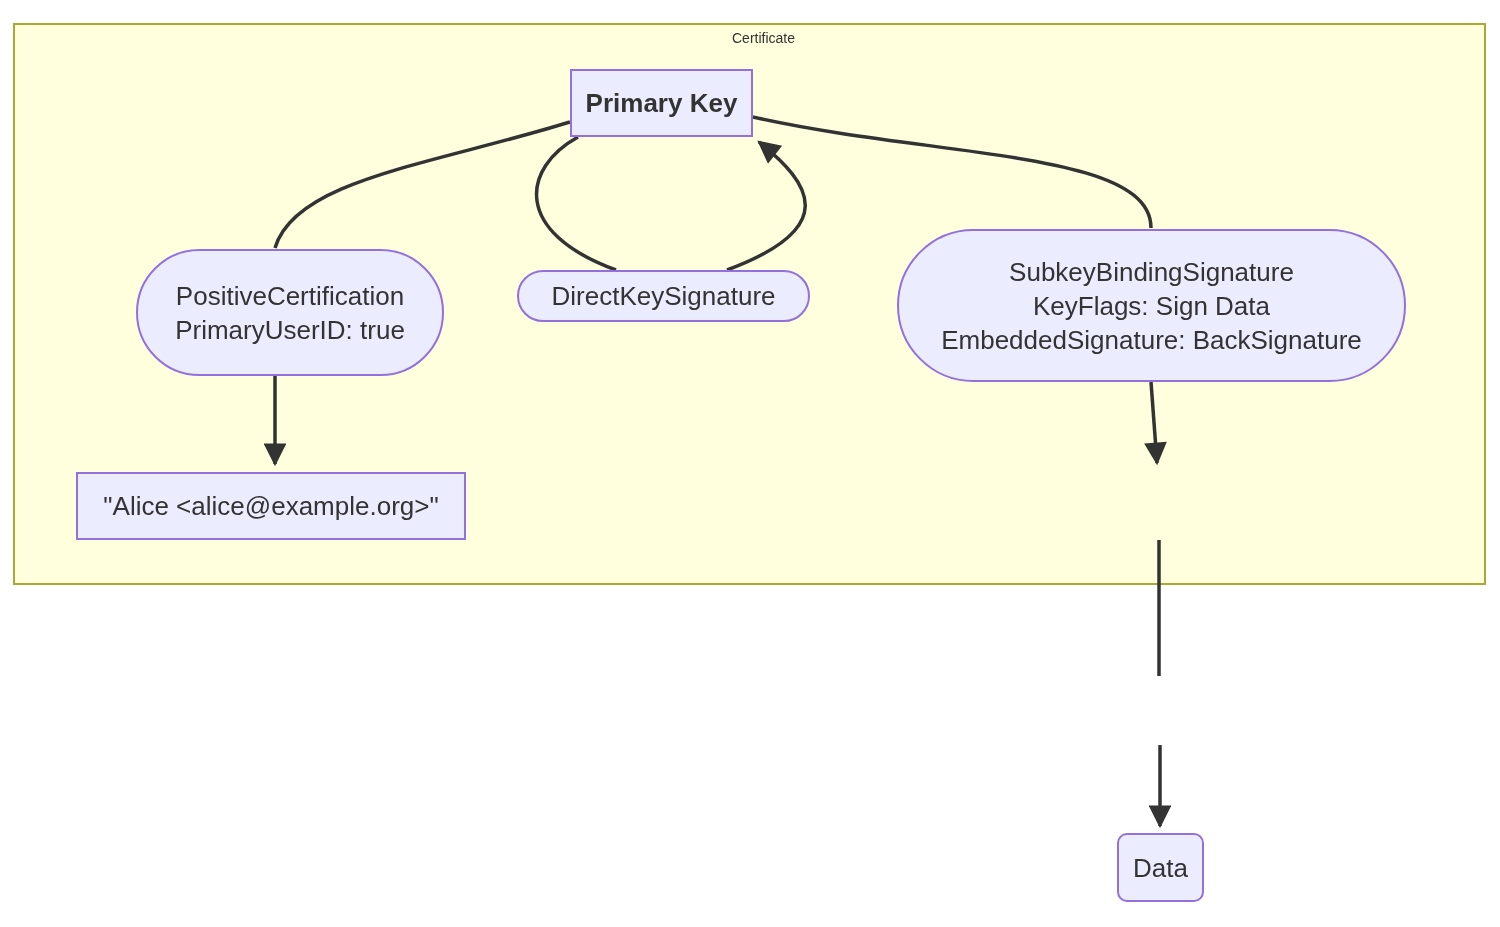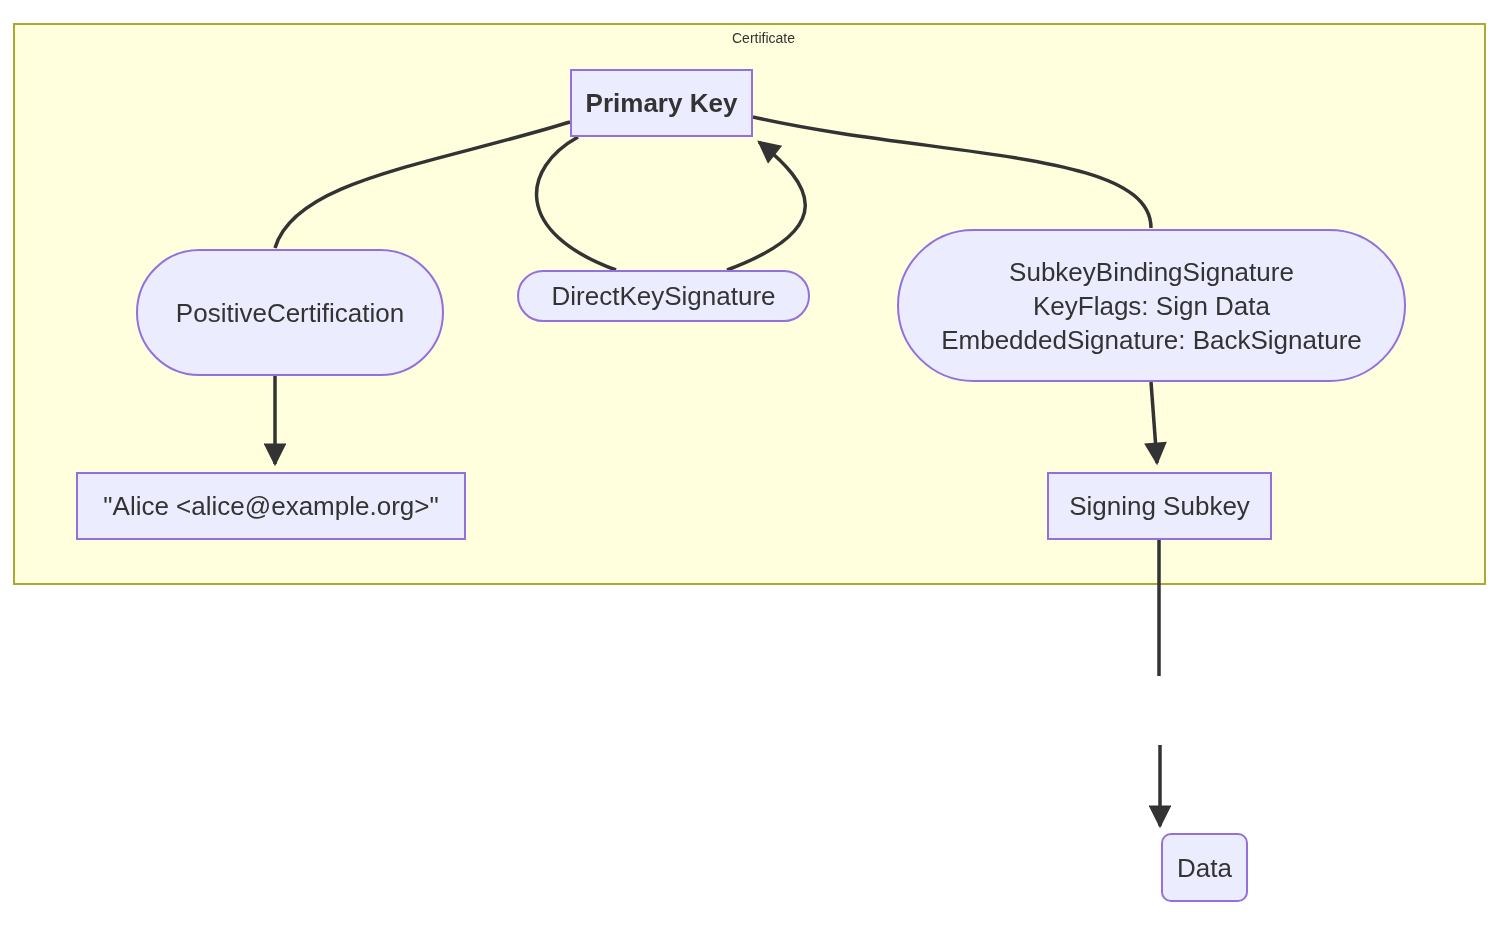--- a/index.html
+++ b/index.html
@@ -61,21 +61,21 @@
     flex-direction: column;
     align-items: center;
     justify-content: center;
     font-size: 26px;
     line-height: 34px;
     color: var(--text-color);
     text-align: center;
     white-space: nowrap;
   }
   .node.rect { border-radius: 0; }
-  .node.rounded { border-radius: 10px; margin-left: 44px; }
+  .node.rounded { border-radius: 10px; }
   .node.stadium { border-radius: 999px; }
 
   .n-primary-key            { left: 570px;  top: 69px;  width: 183px; height: 68px; font-weight: bold; }
   .n-positive-certification { left: 136px;  top: 249px; width: 308px; height: 127px; }
   .n-direct-key-signature   { left: 517px;  top: 270px; width: 293px; height: 52px; }
   .n-subkey-binding         { left: 897px;  top: 229px; width: 509px; height: 153px; text-align: right; }
   .n-user-id                { left: 76px;   top: 472px; width: 390px; height: 68px; }
   .n-signing-subkey         { left: 1047px; top: 472px; width: 225px; height: 68px; }
   .n-data-signature         { left: 1043px; top: 675px; width: 233px; height: 70px; }
   .n-data                   { left: 1117px; top: 833px; width: 87px;  height: 69px; }
@@ -104,38 +104,36 @@
   </svg>
 
   <div class="subgraph-title">Certificate</div>
 
   <div class="node rect n-primary-key">
     <span>Primary Key</span>
   </div>
 
   <div class="node stadium n-positive-certification">
     <div>PositiveCertification</div>
+    <div>PrimaryUserID: true</div>
   </div>
 
   <div class="node stadium n-direct-key-signature">
     <span>DirectKeySignature</span>
   </div>
 
   <div class="node stadium n-subkey-binding">
     <div>SubkeyBindingSignature</div>
     <div>KeyFlags: Sign Data</div>
     <div>EmbeddedSignature: BackSignature</div>
   </div>
 
   <div class="node rect n-user-id">
     <span>"Alice &lt;alice@example.org&gt;"</span>
   </div>
 
-  <div class="node rect n-signing-subkey">
-    <span>Signing Subkey</span>
-  </div>
 
 
   <div class="node rounded n-data">
     <span>Data</span>
   </div>
 
 </div>
 
 </body></html>

